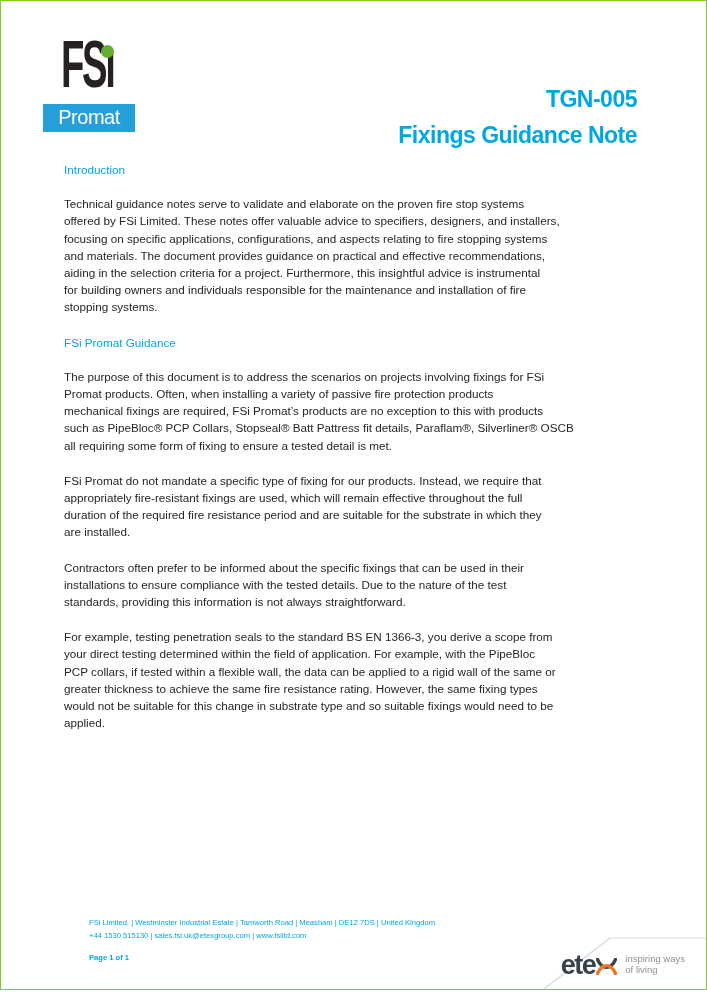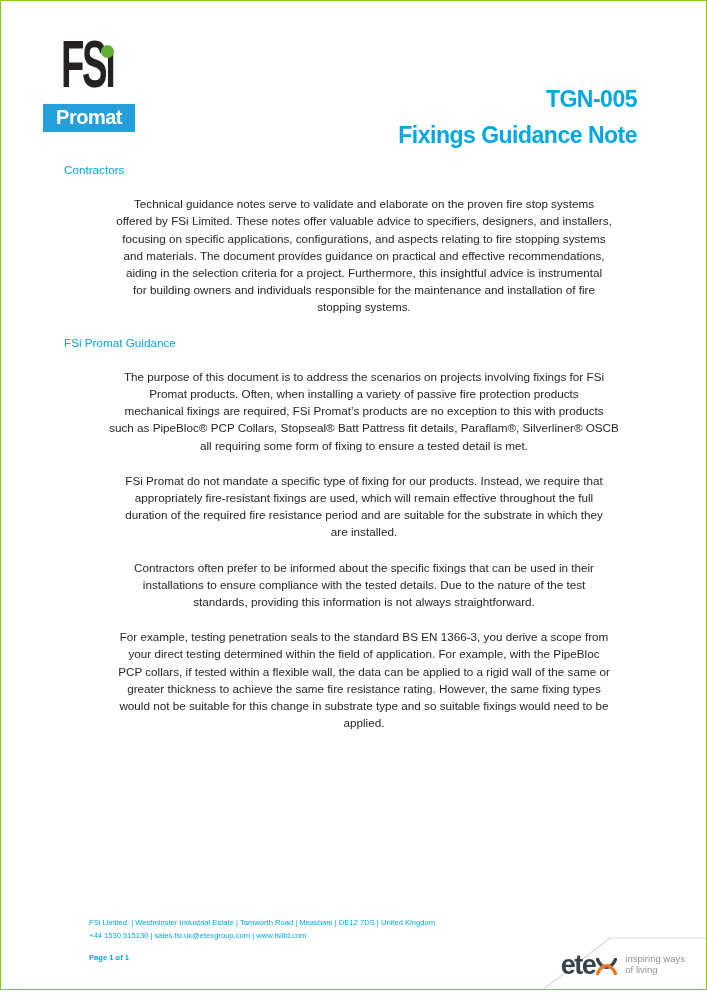--- a/index.html
+++ b/index.html
@@ -20,40 +20,40 @@
     transform:scaleX(0.58);transform-origin:left top;
     white-space:nowrap;
   }
   .fsi-dot{
     position:absolute;left:100px;top:44px;width:13px;height:13px;
     border-radius:50%;background:#64ad33;
   }
   .promat-box{
     position:absolute;left:42px;top:103px;width:92px;height:28px;
     background:#259fd9;color:#ffffff;
-    font-size:20px;font-weight:bold;letter-spacing:-0.5px;
+    font-size:20px;font-weight:normal;letter-spacing:-0.5px;
     text-align:center;line-height:27px;
   }
   
   .doc-header{
     position:absolute;top:80px;right:69px;
     text-align:right;color:#00a7e1;font-weight:bold;
     font-size:23px;line-height:36px;letter-spacing:-0.5px;
     white-space:nowrap;
   }
   
   .content{
     position:absolute;left:63px;top:160px;width:600px;
     font-size:11.7px;line-height:17.2px;color:#262626;
   }
   .content .section-heading{
     color:#00a7e1;font-size:11.7px;font-weight:normal;margin:0 0 17px 0;
   }
   .content p{
-    margin:0 0 18px 0;white-space:pre-line;text-align:center;
+    margin:0 0 18px 0;white-space:pre-line;
   }
   
   .footer-block{
     position:absolute;left:88px;top:915px;width:460px;
     color:#00a7e1;font-weight:normal;font-size:7.6px;line-height:13px;
   }
   .page-num{
     position:absolute;left:88px;top:950px;
     color:#00a7e1;font-weight:bold;font-size:7.6px;line-height:13px;
   }
@@ -81,21 +81,21 @@
   <div class="fsi-letters">FSı</div>
   <div class="fsi-dot"></div>
   <div class="promat-box">Promat</div>
 
   <div class="doc-header">
     <div>TGN-005</div>
     <div>Fixings Guidance Note</div>
   </div>
 
   <div class="content">
-    <div class="section-heading">Contractors</div>
+    <div class="section-heading">Introduction</div>
     <p>Technical guidance notes serve to validate and elaborate on the proven fire stop systems
 offered by FSi Limited. These notes offer valuable advice to specifiers, designers, and installers,
 focusing on specific applications, configurations, and aspects relating to fire stopping systems
 and materials. The document provides guidance on practical and effective recommendations,
 aiding in the selection criteria for a project. Furthermore, this insightful advice is instrumental
 for building owners and individuals responsible for the maintenance and installation of fire
 stopping systems.</p>
 
     <div class="section-heading">FSi Promat Guidance</div>
     <p>The purpose of this document is to address the scenarios on projects involving fixings for FSi

